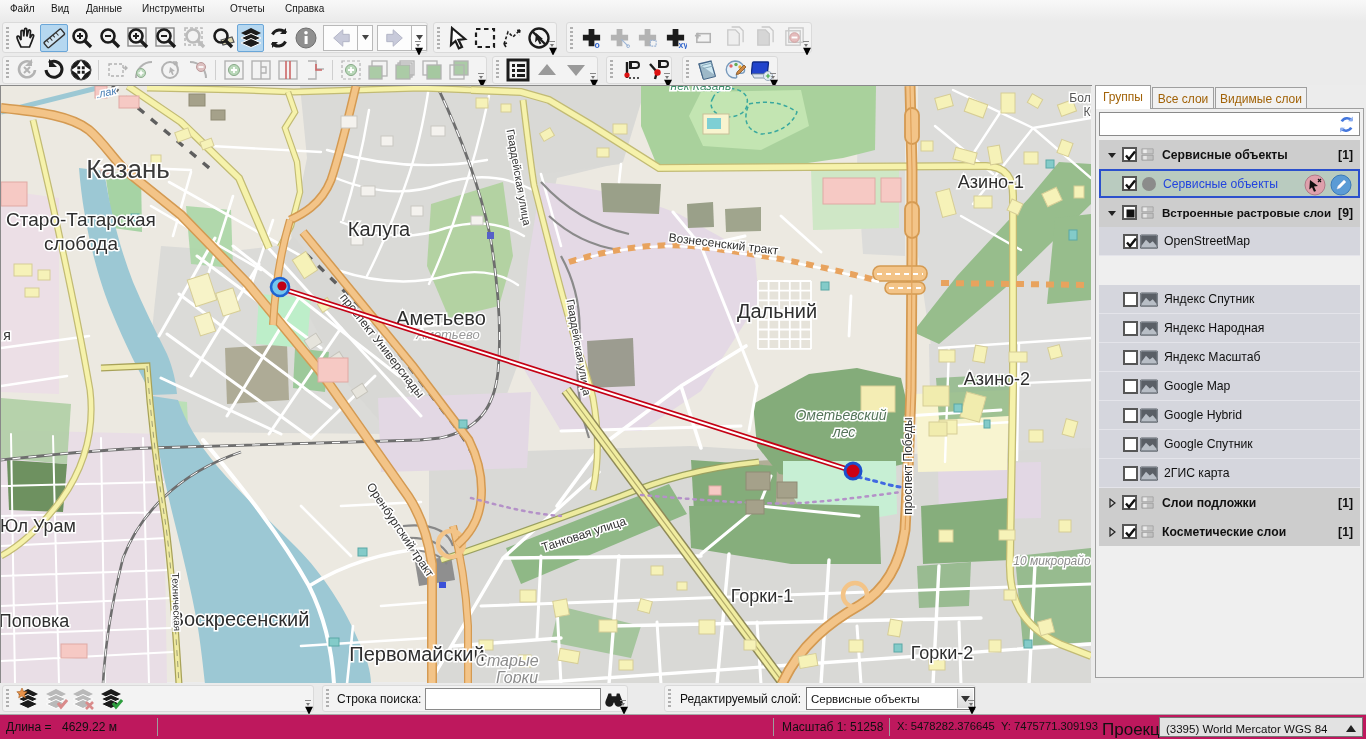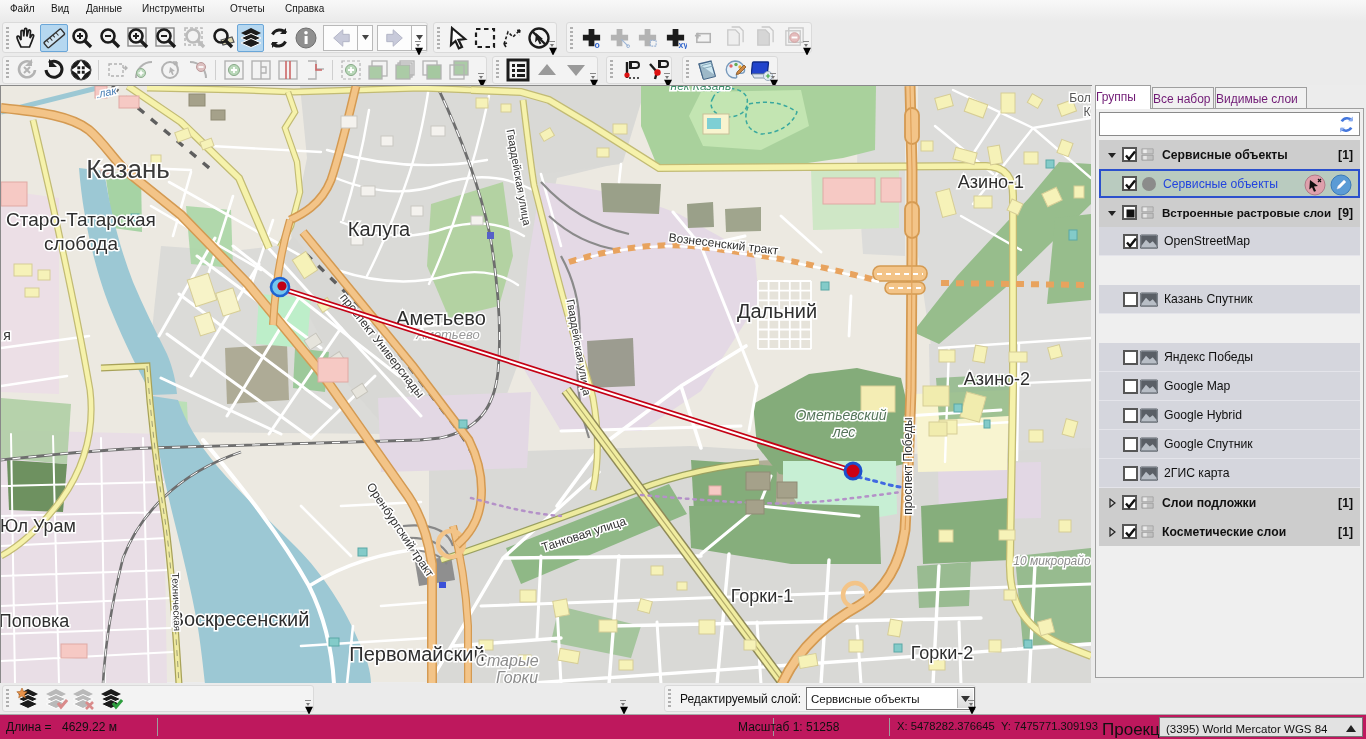--- a/index.html
+++ b/index.html
@@ -9,21 +9,21 @@
 .grp{position:absolute;background:#f3f3f3;border:1px solid #dadada;border-radius:3px;display:flex;align-items:center;white-space:nowrap}
 .grip{width:3px;margin:0 4px 0 3px;align-self:center;background:repeating-linear-gradient(to bottom,#b0b0b0 0 2px,#f3f3f3 2px 4px)}
 .ic{display:flex;align-items:center;justify-content:center}
 .hl{background:#b5d7f0;border:1px solid #6aa6d8;border-radius:2px}
 .sep{width:1px;background:#cfcfcf;align-self:stretch;margin:3px 4px}
 .ovf{position:absolute;width:6px;height:6px}
 .ovf:before{content:"";position:absolute;left:0;top:0;width:6px;height:1px;background:#888}
 .ovf:after{content:"";position:absolute;left:1px;top:2.5px;border-left:2px solid transparent;border-right:2px solid transparent;border-top:3px solid #777}
 .map{position:absolute;left:0;top:85px;width:1092px;height:598px;border-top:1px solid #898989;border-left:1px solid #898989;overflow:hidden}
 .rp{position:absolute;left:1092px;top:85px;width:274px;height:612px;background:#ececec}
-.tab{position:absolute;top:2px;height:22px;background:#f1f1f1;border:1px solid #9f9f9f;border-bottom:none;font-size:12px;color:#701a75;text-align:left;padding-top:4px}
+.tab{position:absolute;top:2px;height:22px;background:#f1f1f1;border:1px solid #9f9f9f;border-bottom:none;font-size:12px;color:#a16207;text-align:center;padding-top:4px}
 .tab.act{background:#fff;height:24px;top:0;z-index:3;border-bottom:none}
 .treebox{position:absolute;left:3px;top:23px;width:269px;height:570px;border:1px solid #9f9f9f;background:#efefef}
 .srch{position:absolute;left:3px;top:3px;width:261px;height:24px;background:#fff;border:1px solid #8a8a8a}
 .trow{position:absolute;left:3px;width:261px;height:29px;font-size:12.2px;color:#101010;display:flex;align-items:center;white-space:nowrap}
 .hdr{background:#cdcdcd;font-weight:bold}
 .chl{background:#d5d6dd;border-bottom:1px solid #e4e4ea}
 .cnt{position:absolute;right:7px;font-weight:bold}
 .cb{width:15px;height:15px;background:#fff;border:2px solid #565656;display:inline-block;position:relative;flex:none}
 .botbar{position:absolute;left:0;top:683px;width:1366px;height:31px;background:#ebebeb}
 .statusbar{position:absolute;left:0;top:714px;width:1366px;height:32px;background:#be185d;border-top:1px solid #a8a8a8;font-size:12px;color:#101010}
@@ -719,21 +719,21 @@
       <text x="700" y="4" font-size="12" fill="#3e8e68" text-anchor="middle" font-style="italic" stroke="#ffffff" stroke-width="3" paint-order="stroke" font-family="Liberation Sans,sans-serif">нек Казань</text>
       <line x1="282" y1="203" x2="852" y2="385" stroke="#c40014" stroke-width="5.5"></line>
       <line x1="282" y1="203" x2="852" y2="385" stroke="#ffffff" stroke-width="2"></line>
       <circle cx="279" cy="201" r="9" fill="#74c6ee" stroke="#1f64d2" stroke-width="2.6"></circle>
       <circle cx="281" cy="200" r="4.6" fill="#c00016"></circle>
       <circle cx="852" cy="385" r="8" fill="#cc0014" stroke="#1c50cc" stroke-width="3"></circle>
     </svg>
   </div>
 <div class="rp">
     <span class="tab act" style="left:3px;width:56px">Группы</span>
-    <span class="tab" style="left:60px;width:62px">Все набор</span>
+    <span class="tab" style="left:60px;width:62px">Все слои</span>
     <span class="tab" style="left:123px;width:92px">Видимые слои</span>
     <div class="treebox">
       <div class="srch">
         <svg style="position:absolute;right:3px;top:2px" width="19" height="19" viewBox="0 0 24 24">
           <path d="M19 7 A8 8 0 0 0 6 8 M5 17 A8 8 0 0 0 18 16" fill="none" stroke="#4477dd" stroke-width="3.4"></path>
           <path d="M20 2 v6 h-6 Z" fill="#88aaee"></path>
           <path d="M4 22 v-6 h6 Z" fill="#88aaee"></path>
         </svg>
       </div>
       <div style="position:absolute;left:0;top:31px;width:267px;height:515px;overflow:hidden">
@@ -815,33 +815,45 @@
         <div class="trow chl" style="top:145px">
           <span style="width:24px;flex:none"></span>
           <span class="cb">
             <svg width="15" height="15" viewBox="0 0 15 15" style="position:absolute;left:-1px;top:-1px"></svg>
           </span>
           <svg width="18" height="15" viewBox="0 0 24 19" style="flex:none;margin:0 6px 0 2px">
             <rect x="0" y="0" width="24" height="19" rx="2" fill="#5a5f66"></rect>
             <rect x="1" y="1" width="22" height="17" rx="2" fill="none" stroke="#9aa0a8"></rect>
             <path d="M2 15 L8 7 L13 12 L17 9 L22 15 v2 H2 Z" fill="#b8bec6"></path>
           </svg>
-          <span>Казань Спутник</span>
-        </div>
-        <div class="trow chl" style="top:203px">
+          <span>Яндекс Спутник</span>
+        </div>
+        <div class="trow chl" style="top:174px">
           <span style="width:24px;flex:none"></span>
           <span class="cb">
             <svg width="15" height="15" viewBox="0 0 15 15" style="position:absolute;left:-1px;top:-1px"></svg>
           </span>
           <svg width="18" height="15" viewBox="0 0 24 19" style="flex:none;margin:0 6px 0 2px">
             <rect x="0" y="0" width="24" height="19" rx="2" fill="#5a5f66"></rect>
             <rect x="1" y="1" width="22" height="17" rx="2" fill="none" stroke="#9aa0a8"></rect>
             <path d="M2 15 L8 7 L13 12 L17 9 L22 15 v2 H2 Z" fill="#b8bec6"></path>
           </svg>
-          <span>Яндекс Победы</span>
+          <span>Яндекс Народная</span>
+        </div>
+        <div class="trow chl" style="top:203px">
+          <span style="width:24px;flex:none"></span>
+          <span class="cb">
+            <svg width="15" height="15" viewBox="0 0 15 15" style="position:absolute;left:-1px;top:-1px"></svg>
+          </span>
+          <svg width="18" height="15" viewBox="0 0 24 19" style="flex:none;margin:0 6px 0 2px">
+            <rect x="0" y="0" width="24" height="19" rx="2" fill="#5a5f66"></rect>
+            <rect x="1" y="1" width="22" height="17" rx="2" fill="none" stroke="#9aa0a8"></rect>
+            <path d="M2 15 L8 7 L13 12 L17 9 L22 15 v2 H2 Z" fill="#b8bec6"></path>
+          </svg>
+          <span>Яндекс Масштаб</span>
         </div>
         <div class="trow chl" style="top:232px">
           <span style="width:24px;flex:none"></span>
           <span class="cb">
             <svg width="15" height="15" viewBox="0 0 15 15" style="position:absolute;left:-1px;top:-1px"></svg>
           </span>
           <svg width="18" height="15" viewBox="0 0 24 19" style="flex:none;margin:0 6px 0 2px">
             <rect x="0" y="0" width="24" height="19" rx="2" fill="#5a5f66"></rect>
             <rect x="1" y="1" width="22" height="17" rx="2" fill="none" stroke="#9aa0a8"></rect>
             <path d="M2 15 L8 7 L13 12 L17 9 L22 15 v2 H2 Z" fill="#b8bec6"></path>
@@ -953,41 +965,54 @@
       <span class="ic" style="width:29px;height:26px">
         <svg width="24" height="24" viewBox="0 0 24 24">
           <path d="M12 2 L22 7 L12 12 L2 7 Z" fill="#1c1c1c"></path>
           <path d="M2 12 L12 7.5 L22 12 L12 16.5 Z" fill="#1c1c1c" stroke="#fff" stroke-width="1"></path>
           <path d="M2 17 L12 12.5 L22 17 L12 21.5 Z" fill="#1c1c1c" stroke="#fff" stroke-width="1"></path>
           <path d="M14 16 l3 4 6-7" stroke="#2e9e3e" stroke-width="3" fill="none"></path>
         </svg>
       </span>
     </div>
     <span class="ovf" style="left:305px;top:17px">▾</span>
+    <div class="grp" style="left:322px;top:2px;width:306px;height:27px">
+      <div class="grip" style="height:19px"></div>
+      <span class="lbl" style="margin:0 4px">Строка поиска:</span>
+      <span style="width:178px;height:22px;background:#fff;border:1px solid #8a8a8a;display:inline-block"></span>
+      <span class="ic" style="width:26px;height:26px">
+        <svg width="22" height="22" viewBox="0 0 24 24">
+          <path d="M3 14 l3-8 h3 l.5 3 h5 L15 6 h3 l3 8 Z" fill="#1c1c1c"></path>
+          <circle cx="7" cy="16" r="4.5" fill="#1c1c1c"></circle>
+          <circle cx="17" cy="16" r="4.5" fill="#1c1c1c"></circle>
+          <rect x="10.5" y="12" width="3" height="4" fill="#1c1c1c"></rect>
+        </svg>
+      </span>
+    </div>
     <span class="ovf" style="left:620px;top:17px">▾</span>
     <div class="grp" style="left:664px;top:2px;width:312px;height:27px">
       <div class="grip" style="height:19px"></div>
       <span class="lbl" style="margin:0 5px">Редактируемый слой:</span>
       <span class="combo" style="width:170px;height:23px">
         <span style="padding-left:4px">Сервисные объекты</span>
         <span class="btn">
           <svg width="9" height="6" viewBox="0 0 9 6">
             <path d="M0 0 h9 L4.5 6 Z" fill="#333"></path>
           </svg>
         </span>
       </span>
     </div>
     <span class="ovf" style="left:968px;top:17px">▾</span>
   </div>
 <div class="statusbar">
     <span style="left:6px">Длина =</span>
     <span style="left:62px">4629.22 м</span>
     <div class="vsep" style="left:157px"></div>
     <div class="vsep" style="left:773px"></div>
-    <span style="left:738px">Масштаб 1: 51258</span>
+    <span style="left:782px">Масштаб 1: 51258</span>
     <div class="vsep" style="left:889px"></div>
     <span style="left:897px;font-size:11.2px">X: 5478282.376645&nbsp;&nbsp;Y: 7475771.309193</span>
     <span style="left:1102px;font-size:17px">Проекция:</span>
     <span class="combo" style="position:absolute;left:1159px;top:2px;width:204px;height:20px;background:#e2e2e2">
       <span style="padding-left:6px">(3395) World Mercator WGS 84</span>
       <span style="position:absolute;right:6px;top:7px">
         <svg width="10" height="7" viewBox="0 0 10 7">
           <path d="M0 7 h10 L5 0 Z" fill="#222"></path>
         </svg>
       </span>

